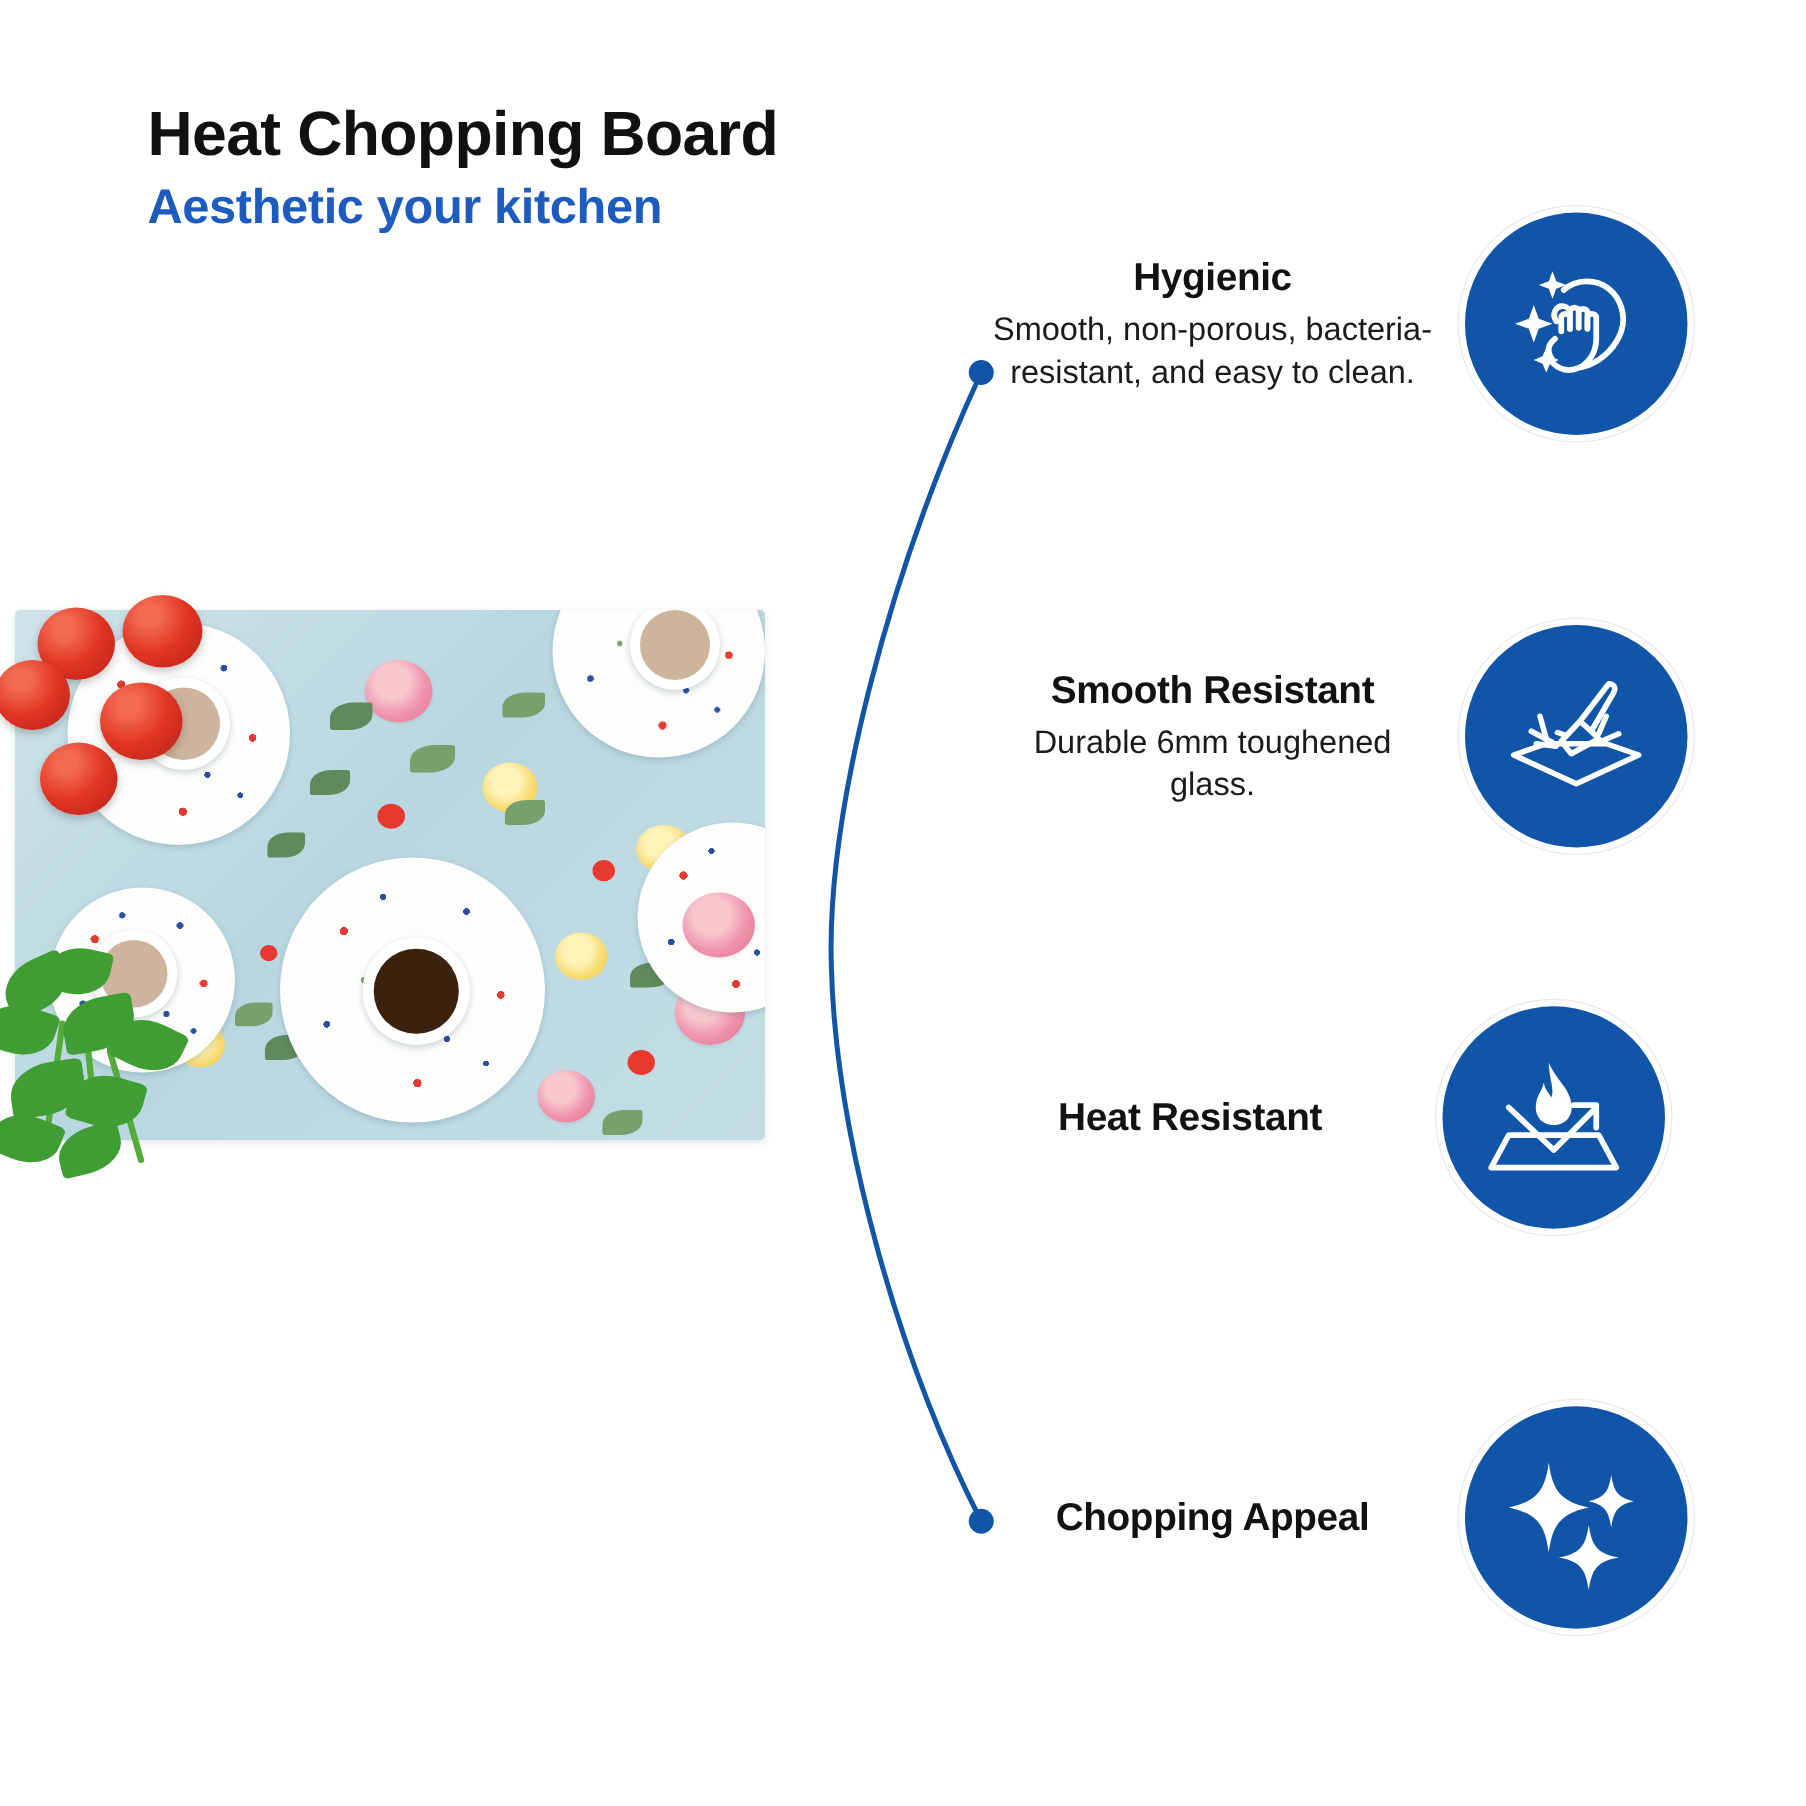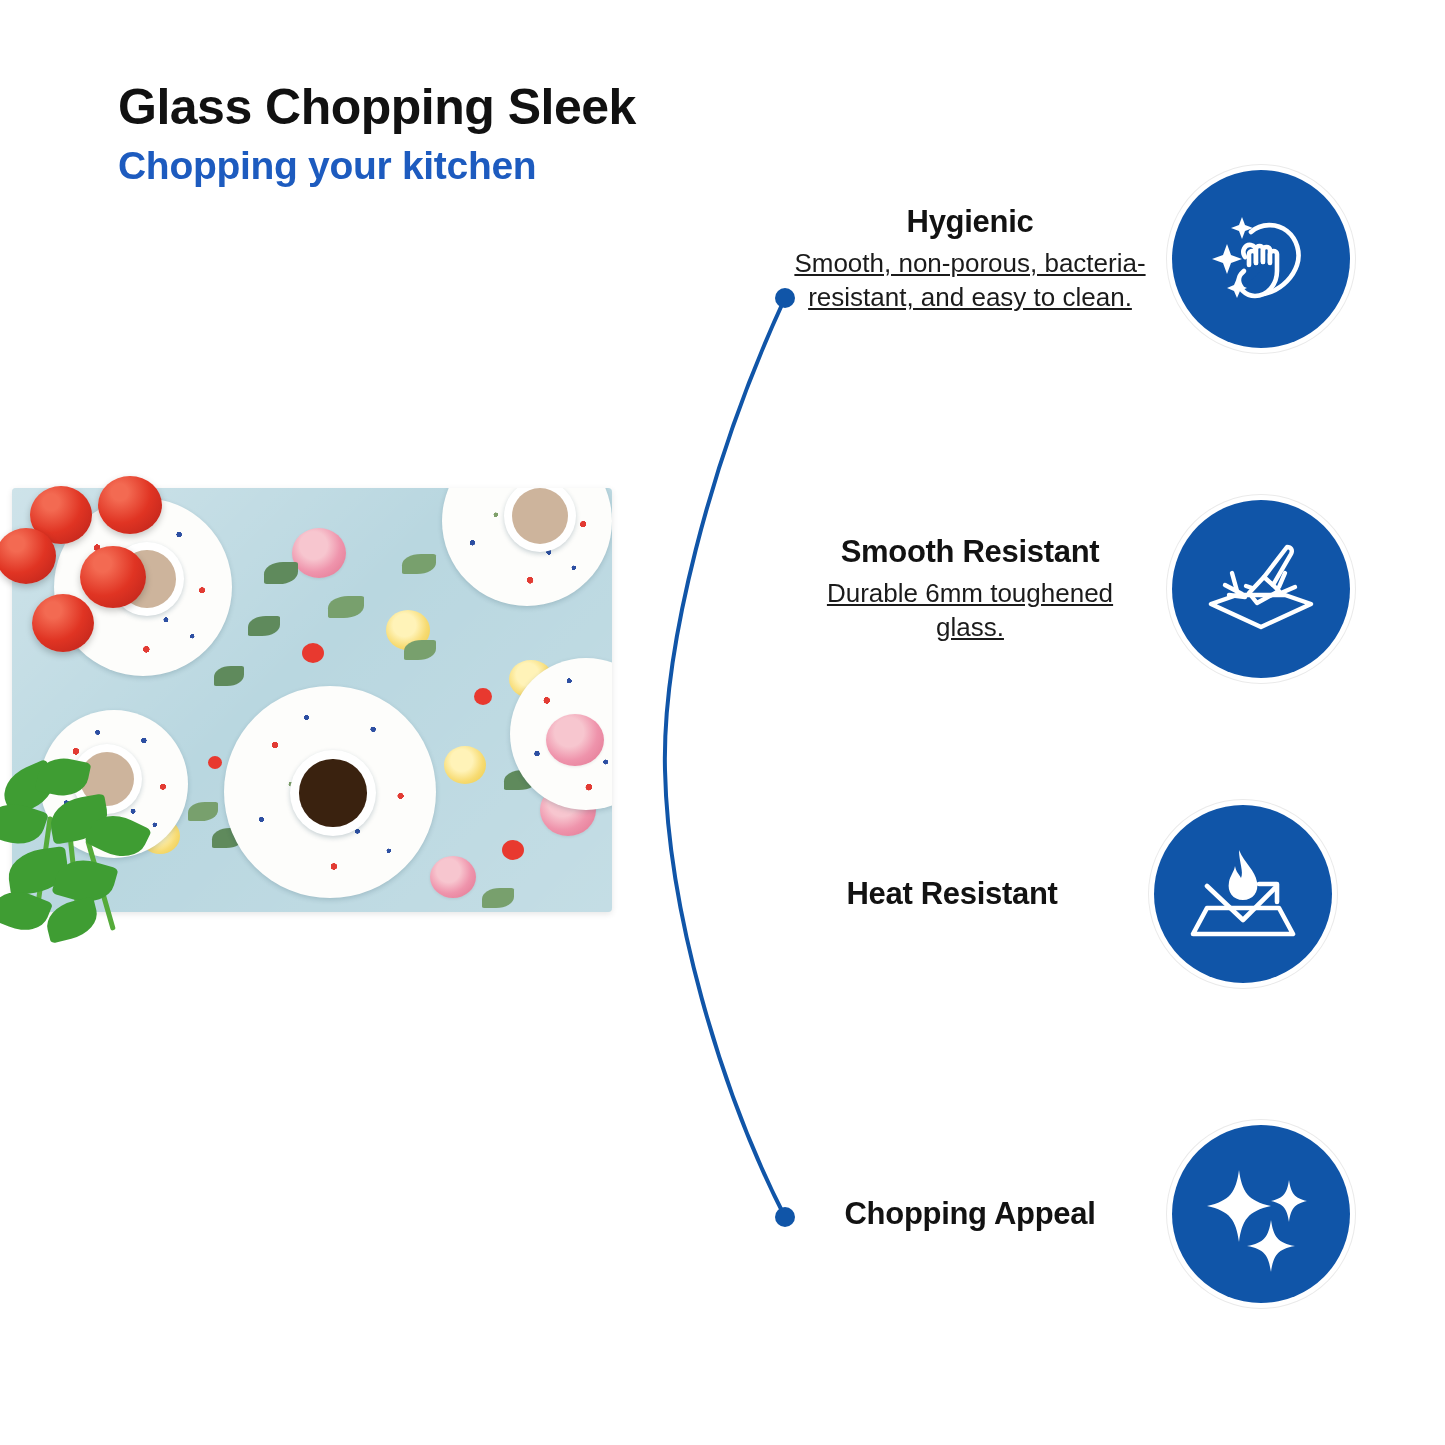--- a/index.html
+++ b/index.html
@@ -79,39 +79,39 @@
 
   
   .feat{position:absolute;display:flex;align-items:center;justify-content:center;}
   .feat-text{width:360px;text-align:center;}
   .feat-title{
     font-size:31px;font-weight:700;color:#121212;
     letter-spacing:-0.3px;line-height:1.15;white-space:nowrap;
   }
   .feat-desc{
     font-size:26px;font-weight:400;color:#1b1b1b;
-    line-height:1.32;margin-top:6px;text-decoration:underline;
+    line-height:1.32;margin-top:6px;
   }
   .badge{
     width:178px;height:178px;border-radius:50%;
     background:#1055a8;margin-left:22px;
     display:flex;align-items:center;justify-content:center;
     box-shadow:0 0 0 5px #ffffff, 0 0 0 6px #eaeaea;
     flex:none;
   }
   .badge svg{display:block;}
 </style>
 </head>
 <body>
 
 <div id="stage">
 
   <div class="hdr">
-    <div class="hdr-title">Glass Chopping Sleek</div>
-    <div class="hdr-sub">Chopping your kitchen</div>
+    <div class="hdr-title">Heat Chopping Board</div>
+    <div class="hdr-sub">Aesthetic your kitchen</div>
   </div>
 
   <div class="photo">
     <div class="board">
       <div class="board-sheen"></div>
 
       <div class="rose" style="left:280px;top:40px;width:54px;height:50px;"></div>
       <div class="rose" style="left:528px;top:296px;width:56px;height:52px;"></div>
       <div class="rose" style="left:418px;top:368px;width:46px;height:42px;"></div>
       <div class="yrose" style="left:374px;top:122px;width:44px;height:40px;"></div>

